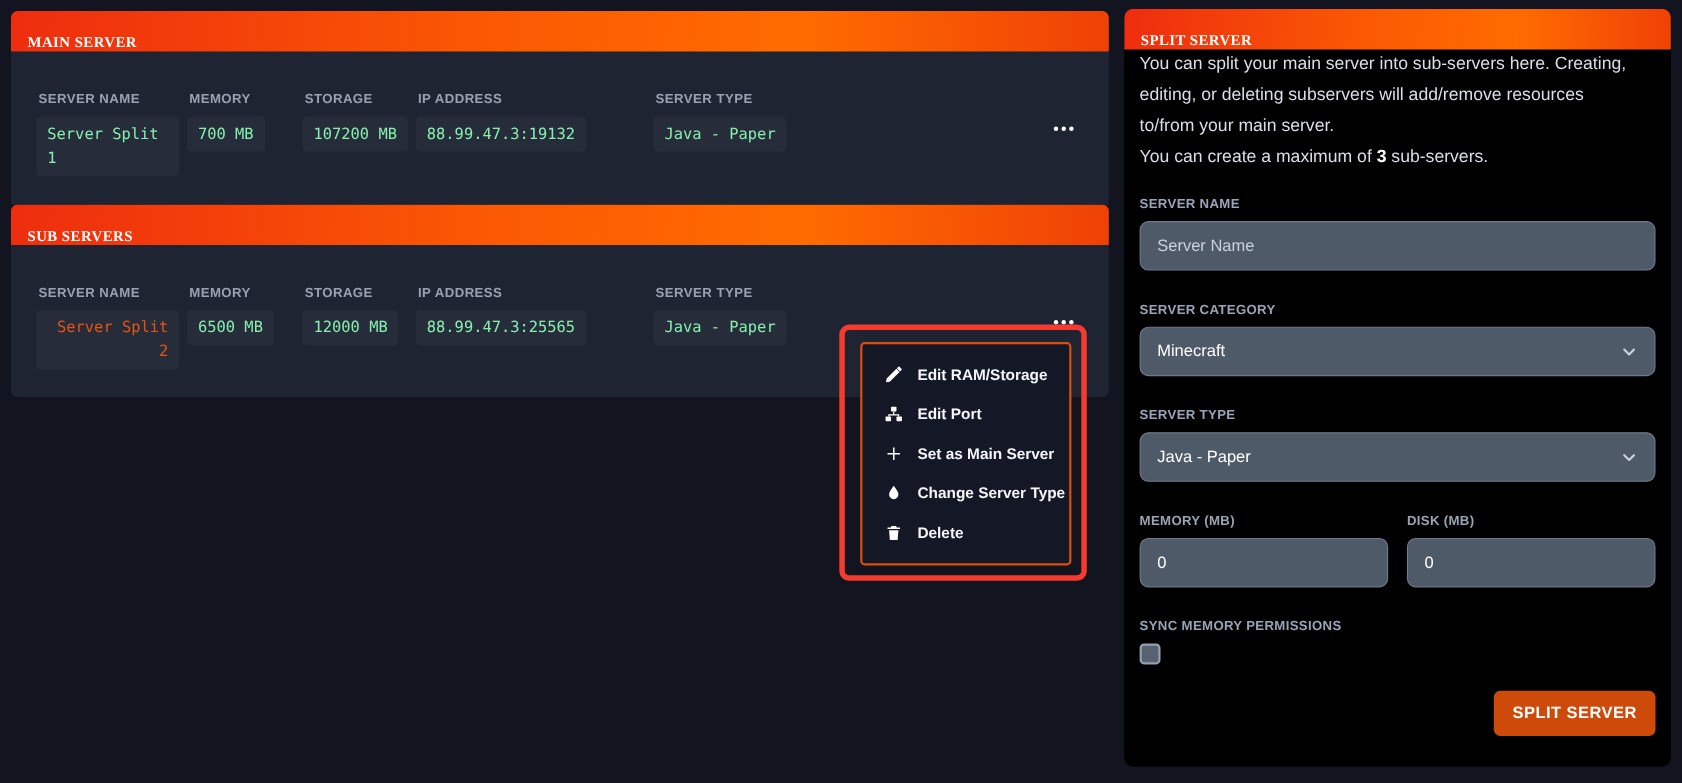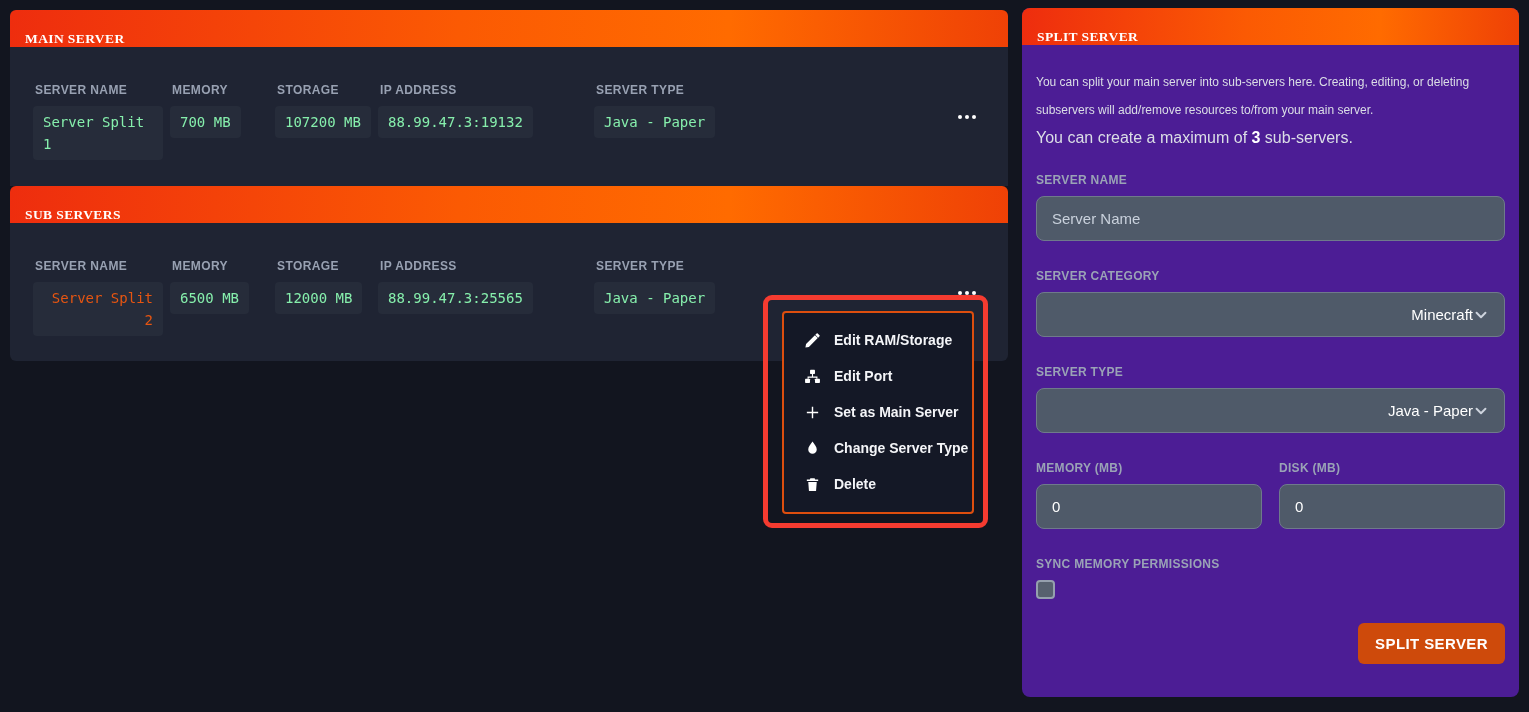--- a/index.html
+++ b/index.html
@@ -47,34 +47,34 @@
     background:#141826; border:2px solid #dd4e0e; border-radius:4px; padding-top:9px;
   }
   .menu-item { height:36px; display:flex; align-items:center; gap:13px; padding-left:20px; cursor:pointer; }
   .menu-item span.lbl { color:#f4f5f8; font-size:14px; font-weight:600; white-space:nowrap; }
   .mi-icon { width:17px; height:17px; display:flex; align-items:center; justify-content:center; flex:0 0 17px; }
   .mi-icon svg { width:17px; height:17px; fill:#ffffff; }
 
   
   .right-panel {
     position:absolute; left:1022px; top:8px; width:497px; height:689px;
-    background:#4c1d95; border-radius:8px; overflow:hidden;
+    background:#000000; border-radius:8px; overflow:hidden;
   }
   .rp-content { padding:0 14px; }
-  .rp-desc { margin-top:23px; color:#dbdee6; font-size:12px; line-height:28px; padding-right:14px; }
+  .rp-desc { color:#dbdee6; font-size:16px; line-height:28px; padding-right:14px; }
   .rp-desc2 { color:#dbdee6; font-size:16px; line-height:28px; }
   .rp-desc2 b { color:#ffffff; font-weight:700; }
   .f-label { font-size:12px; font-weight:700; letter-spacing:.3px; color:#9aa3b6; margin:28px 0 9px; }
   .f-label.first { margin-top:21px; }
   .t-input, .sel-box {
     width:100%; height:45px; background:#4f5a69; border:1px solid #6f7a8b; border-radius:8px;
     color:#ffffff; font-size:15px; font-family:"Liberation Sans", sans-serif; padding:0 15px; outline:none;
   }
   .t-input::placeholder { color:#c9d1dc; opacity:1; }
-  .sel-box { display:flex; align-items:center; justify-content:flex-end; cursor:pointer; }
+  .sel-box { display:flex; align-items:center; justify-content:space-between; cursor:pointer; }
   .sel-box .chev { width:16px; height:16px; flex:0 0 16px; }
   .sel-box .chev svg { width:16px; height:16px; stroke:#cdd3dd; stroke-width:2.2; fill:none; stroke-linecap:round; stroke-linejoin:round; }
   .two-col { display:grid; grid-template-columns:1fr 1fr; column-gap:17px; }
   .checkbox {
     width:19px; height:19px; border-radius:4px; background:#57616f; border:2px solid #95a0ae; cursor:pointer;
   }
   .btn-row { display:flex; justify-content:flex-end; margin-top:24px; }
   .split-btn {
     background:#ce4a0b; color:#ffffff; border:none; border-radius:6px;
     font-size:15px; font-weight:700; letter-spacing:.4px; padding:12px 17px; cursor:pointer;

